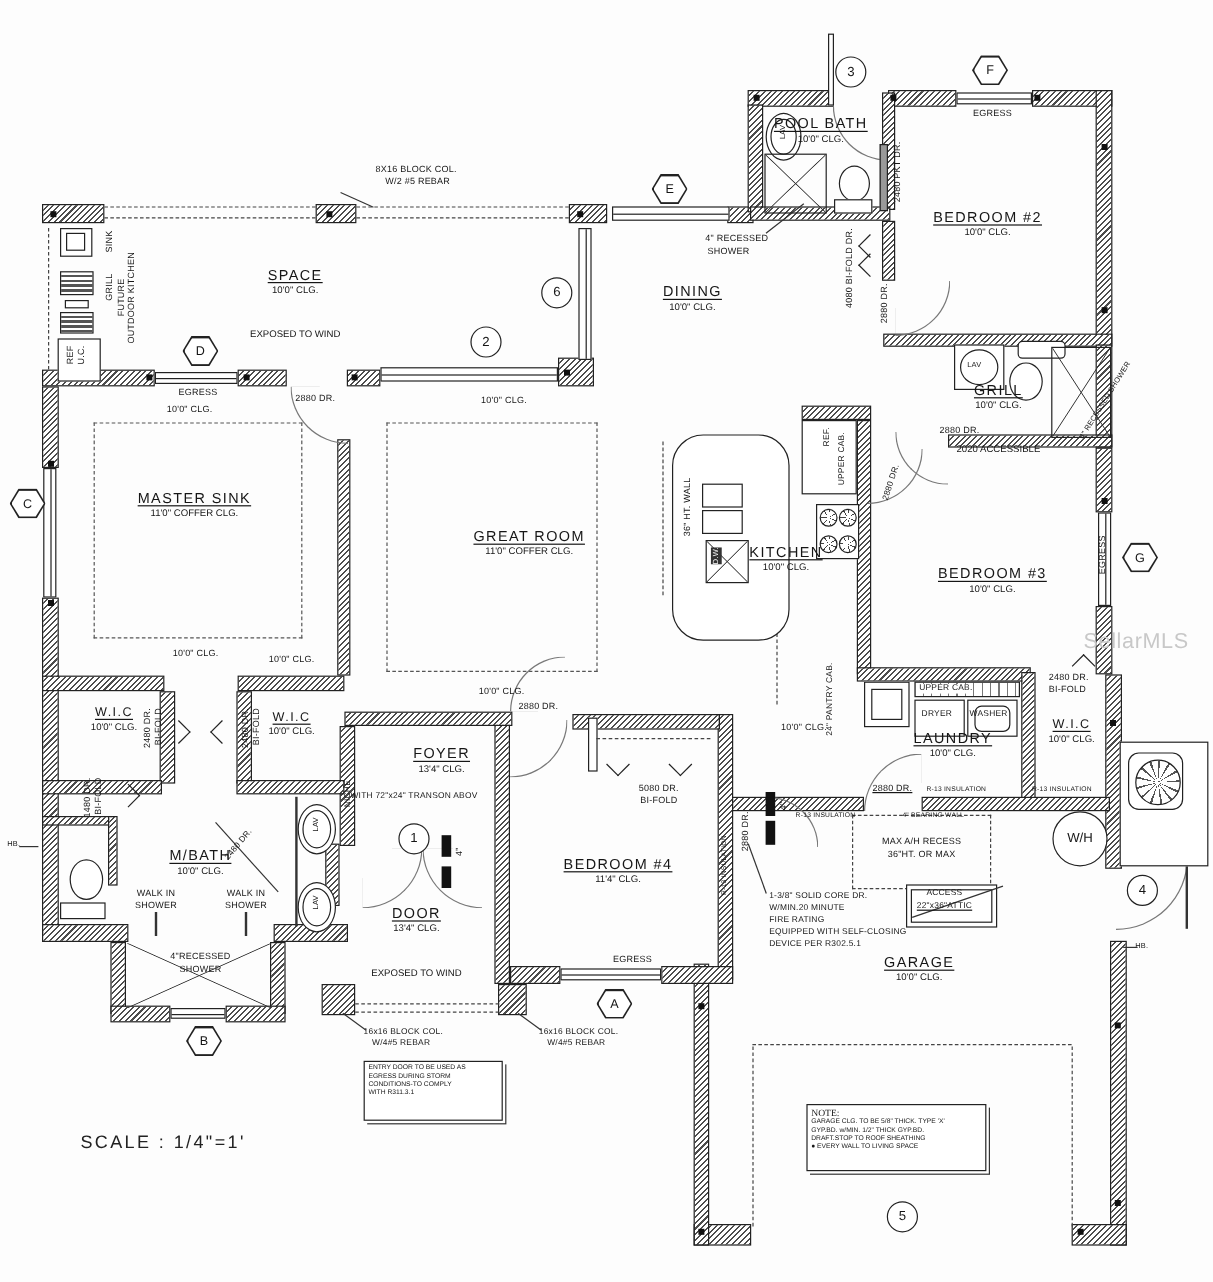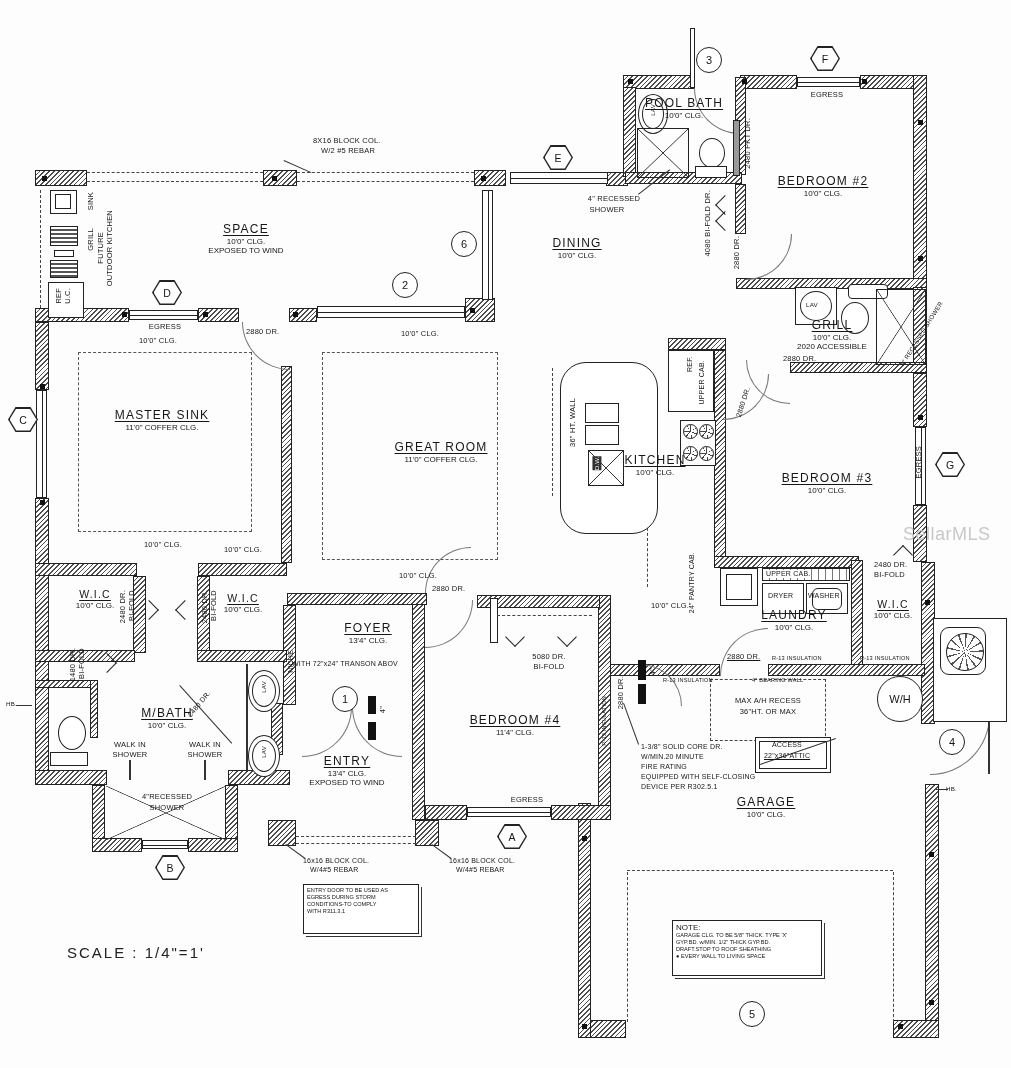--- a/index.html
+++ b/index.html
@@ -16,42 +16,42 @@
   .dv{position:absolute;border-left:1.5px dashed #444;}
   .coffer{position:absolute;border:1.8px dashed #555;}
   .dashrect{position:absolute;border:1.4px dashed #444;}
   .lbl{position:absolute;font-size:7.5px;line-height:1.2;white-space:nowrap;letter-spacing:.2px;}
   .s55{font-size:5.6px;}.s6{font-size:6.2px;}.s7{font-size:7px;}
   .ctr{transform:translateX(-50%);text-align:center;}
   .rv{writing-mode:vertical-rl;transform:rotate(180deg);}
   .rl{position:absolute;text-align:center;transform:translateX(-50%);white-space:nowrap;}
   .rn{font-size:12px;letter-spacing:1.2px;text-decoration:underline;text-underline-offset:2px;}
   .rc{font-size:8px;margin-top:1px;}
-  .rx{font-size:8px;}
+  .rx{font-size:8px;margin-top:28px;}
   .circ{position:absolute;box-sizing:border-box;border:1.2px solid #222;border-radius:50%;background:#fff;display:flex;align-items:center;justify-content:center;font-size:11px;}
   .hex{position:absolute;width:30px;height:25px;background:#222;clip-path:polygon(25% 0,75% 0,100% 50%,75% 100%,25% 100%,0 50%);display:flex;align-items:center;justify-content:center;}
   .hex i{position:absolute;inset:1.5px;background:#fff;clip-path:polygon(25% 0,75% 0,100% 50%,75% 100%,25% 100%,0 50%);}
   .hex b{position:relative;font-size:10.5px;font-weight:normal;font-style:normal;}
   .dot{position:absolute;width:5px;height:5px;background:#111;}
   .arc{position:absolute;box-sizing:border-box;border:1.2px solid #777;background:transparent;}
   .arc.tr{border-left:0;border-bottom:0;border-radius:0 100% 0 0;}
   .arc.tl{border-right:0;border-bottom:0;border-radius:100% 0 0 0;}
   .arc.br{border-left:0;border-top:0;border-radius:0 0 100% 0;}
   .arc.bl{border-right:0;border-top:0;border-radius:0 0 0 100%;}
   .xbox{position:absolute;box-sizing:border-box;border:1.1px solid #222;background-image:linear-gradient(to top right,transparent calc(50% - .7px),#333 50%,transparent calc(50% + .7px)),linear-gradient(to bottom right,transparent calc(50% - .7px),#333 50%,transparent calc(50% + .7px));}
   .xlines{position:absolute;background-image:linear-gradient(to top right,transparent calc(50% - .7px),#333 50%,transparent calc(50% + .7px)),linear-gradient(to bottom right,transparent calc(50% - .7px),#333 50%,transparent calc(50% + .7px));}
   .oval{position:absolute;box-sizing:border-box;border:1.1px solid #222;border-radius:50%;background:#fff;}
   .vchev{position:absolute;width:13px;height:13px;border-left:1.4px solid #222;border-bottom:1.4px solid #222;}
   .burn{position:absolute;width:13px;height:13px;border:1px solid #222;border-radius:50%;background:repeating-conic-gradient(#444 0 9deg,#fff 9deg 54deg);}
   .fan{position:absolute;border:1.2px solid #222;border-radius:50%;background:repeating-conic-gradient(#555 0 6deg,#fff 6deg 28deg);}
   .title{position:absolute;font-size:30px;letter-spacing:7px;color:#222;border-bottom:1.6px solid #333;padding-bottom:5px;}
   .scale{position:absolute;font-size:15px;letter-spacing:2px;color:#222;}
   .wm{position:absolute;font-size:18px;color:#c8c8c8;letter-spacing:.5px;}
   .nbox{position:absolute;box-sizing:border-box;border:1.3px solid #222;background:#fff;box-shadow:2px 2px 0 #fff,3px 3px 0 #333;padding:2px 3px;}
-  .nbox .t{font-size:8px;}
+  .nbox .t{font-size:8px;font-family:Liberation Serif, serif;}
   .nbox .l{font-size:5.6px;line-height:1.25;white-space:nowrap;}
 </style>
 </head>
 <body>
 
 <div class="sheet">
 
   <div class="w" style="left:35px;top:170px;width:52px;height:16px"></div>
   <div class="w" style="left:263px;top:170px;width:34px;height:16px"></div>
   <div class="w" style="left:474px;top:170px;width:32px;height:16px"></div>
@@ -307,21 +307,21 @@
   </div>
   <div class="rl" style="left:368px;top:621px">
     <div class="rn">FOYER</div>
     <div class="rc">13'4" CLG.</div>
   </div>
   <div class="rl" style="left:167px;top:706px">
     <div class="rn">M/BATH</div>
     <div class="rc">10'0" CLG.</div>
   </div>
   <div class="rl" style="left:347px;top:754px">
-    <div class="rn">ENTRY</div>
+    <div class="rn">DOOR</div>
     <div class="rc">13'4" CLG.</div>
     <div class="rx">EXPOSED TO WIND</div>
   </div>
   <div class="rl" style="left:515px;top:713px">
     <div class="rn">BEDROOM #4</div>
     <div class="rc">11'4" CLG.</div>
   </div>
   <div class="rl" style="left:794px;top:608px">
     <div class="rn">LAUNDRY</div>
     <div class="rc">10'0" CLG.</div>

